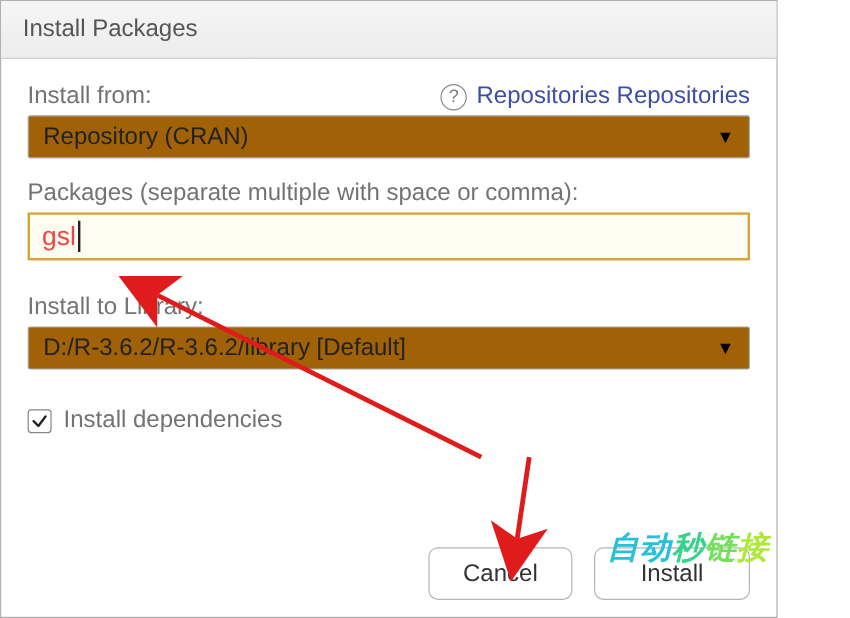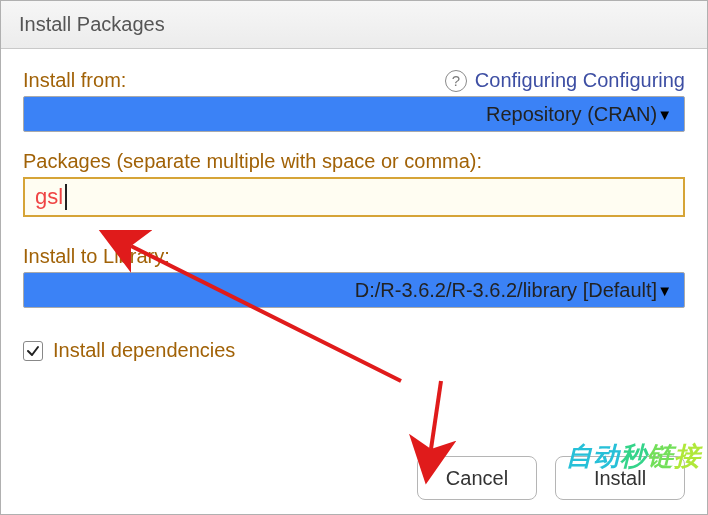--- a/index.html
+++ b/index.html
@@ -6,21 +6,21 @@
   html, body {
     margin: 0; padding: 0;
     width: 708px; height: 515px;
     font-family: "Segoe UI", Arial, sans-serif;
     font-size: 20px;
     color: #333;
     background: #fff;
     overflow: hidden;
   }
   .dialog {
-    width: 708px; height: 515px;
+    width: 648px; height: 515px;
     border: 1px solid #b0b0b0;
     background: #fff;
     position: relative;
   }
   .titlebar {
     height: 48px;
     background: linear-gradient(#f6f6f6, #ececec);
     border-bottom: 1px solid #c9c9c9;
     display: flex;
     align-items: center;
@@ -35,21 +35,21 @@
   .row-head {
     display: flex;
     justify-content: space-between;
     align-items: center;
     margin-bottom: 4px;
     margin-top: 18px;
   }
   .row-head:first-child { margin-top: 2px; }
   .label {
     font-size: 20px;
-    color: #a16207;
+    color: #737373;
   }
   .help-link {
     display: flex;
     align-items: center;
     gap: 8px;
     color: #3d4ea3;
     font-size: 20px;
   }
   .help-icon {
     width: 22px; height: 22px;
@@ -60,24 +60,24 @@
     justify-content: center;
     font-size: 15px;
     color: #7a7a7a;
     background:#fff;
   }
   .select {
     width: 100%;
     height: 36px;
     border: 1px solid #aaa;
     border-radius: 2px;
-    background: #3b82f6;
-    display: flex;
-    align-items: center;
-    justify-content: flex-end;
+    background: #a16207;
+    display: flex;
+    align-items: center;
+    justify-content: space-between;
     padding: 0 12px;
     font-size: 20px;
     color: #222;
     cursor: pointer;
   }
   .select .caret {
     font-size: 15px;
     color: #000;
   }
   .packages-input {
@@ -166,21 +166,21 @@
   <div class="titlebar">
     <span>Install Packages</span>
   </div>
 
   <div class="content">
 
     <div class="row-head">
       <span class="label">Install from:</span>
       <span class="help-link">
         <span class="help-icon">?</span>
-        <span>Configuring Configuring</span>
+        <span>Repositories Repositories</span>
       </span>
     </div>
     <div class="select">
       <span>Repository (CRAN)</span>
       <span class="caret">▼</span>
     </div>
 
     <div class="row-head" style="">
       <span class="label">Packages (separate multiple with space or comma):</span>
     </div>

